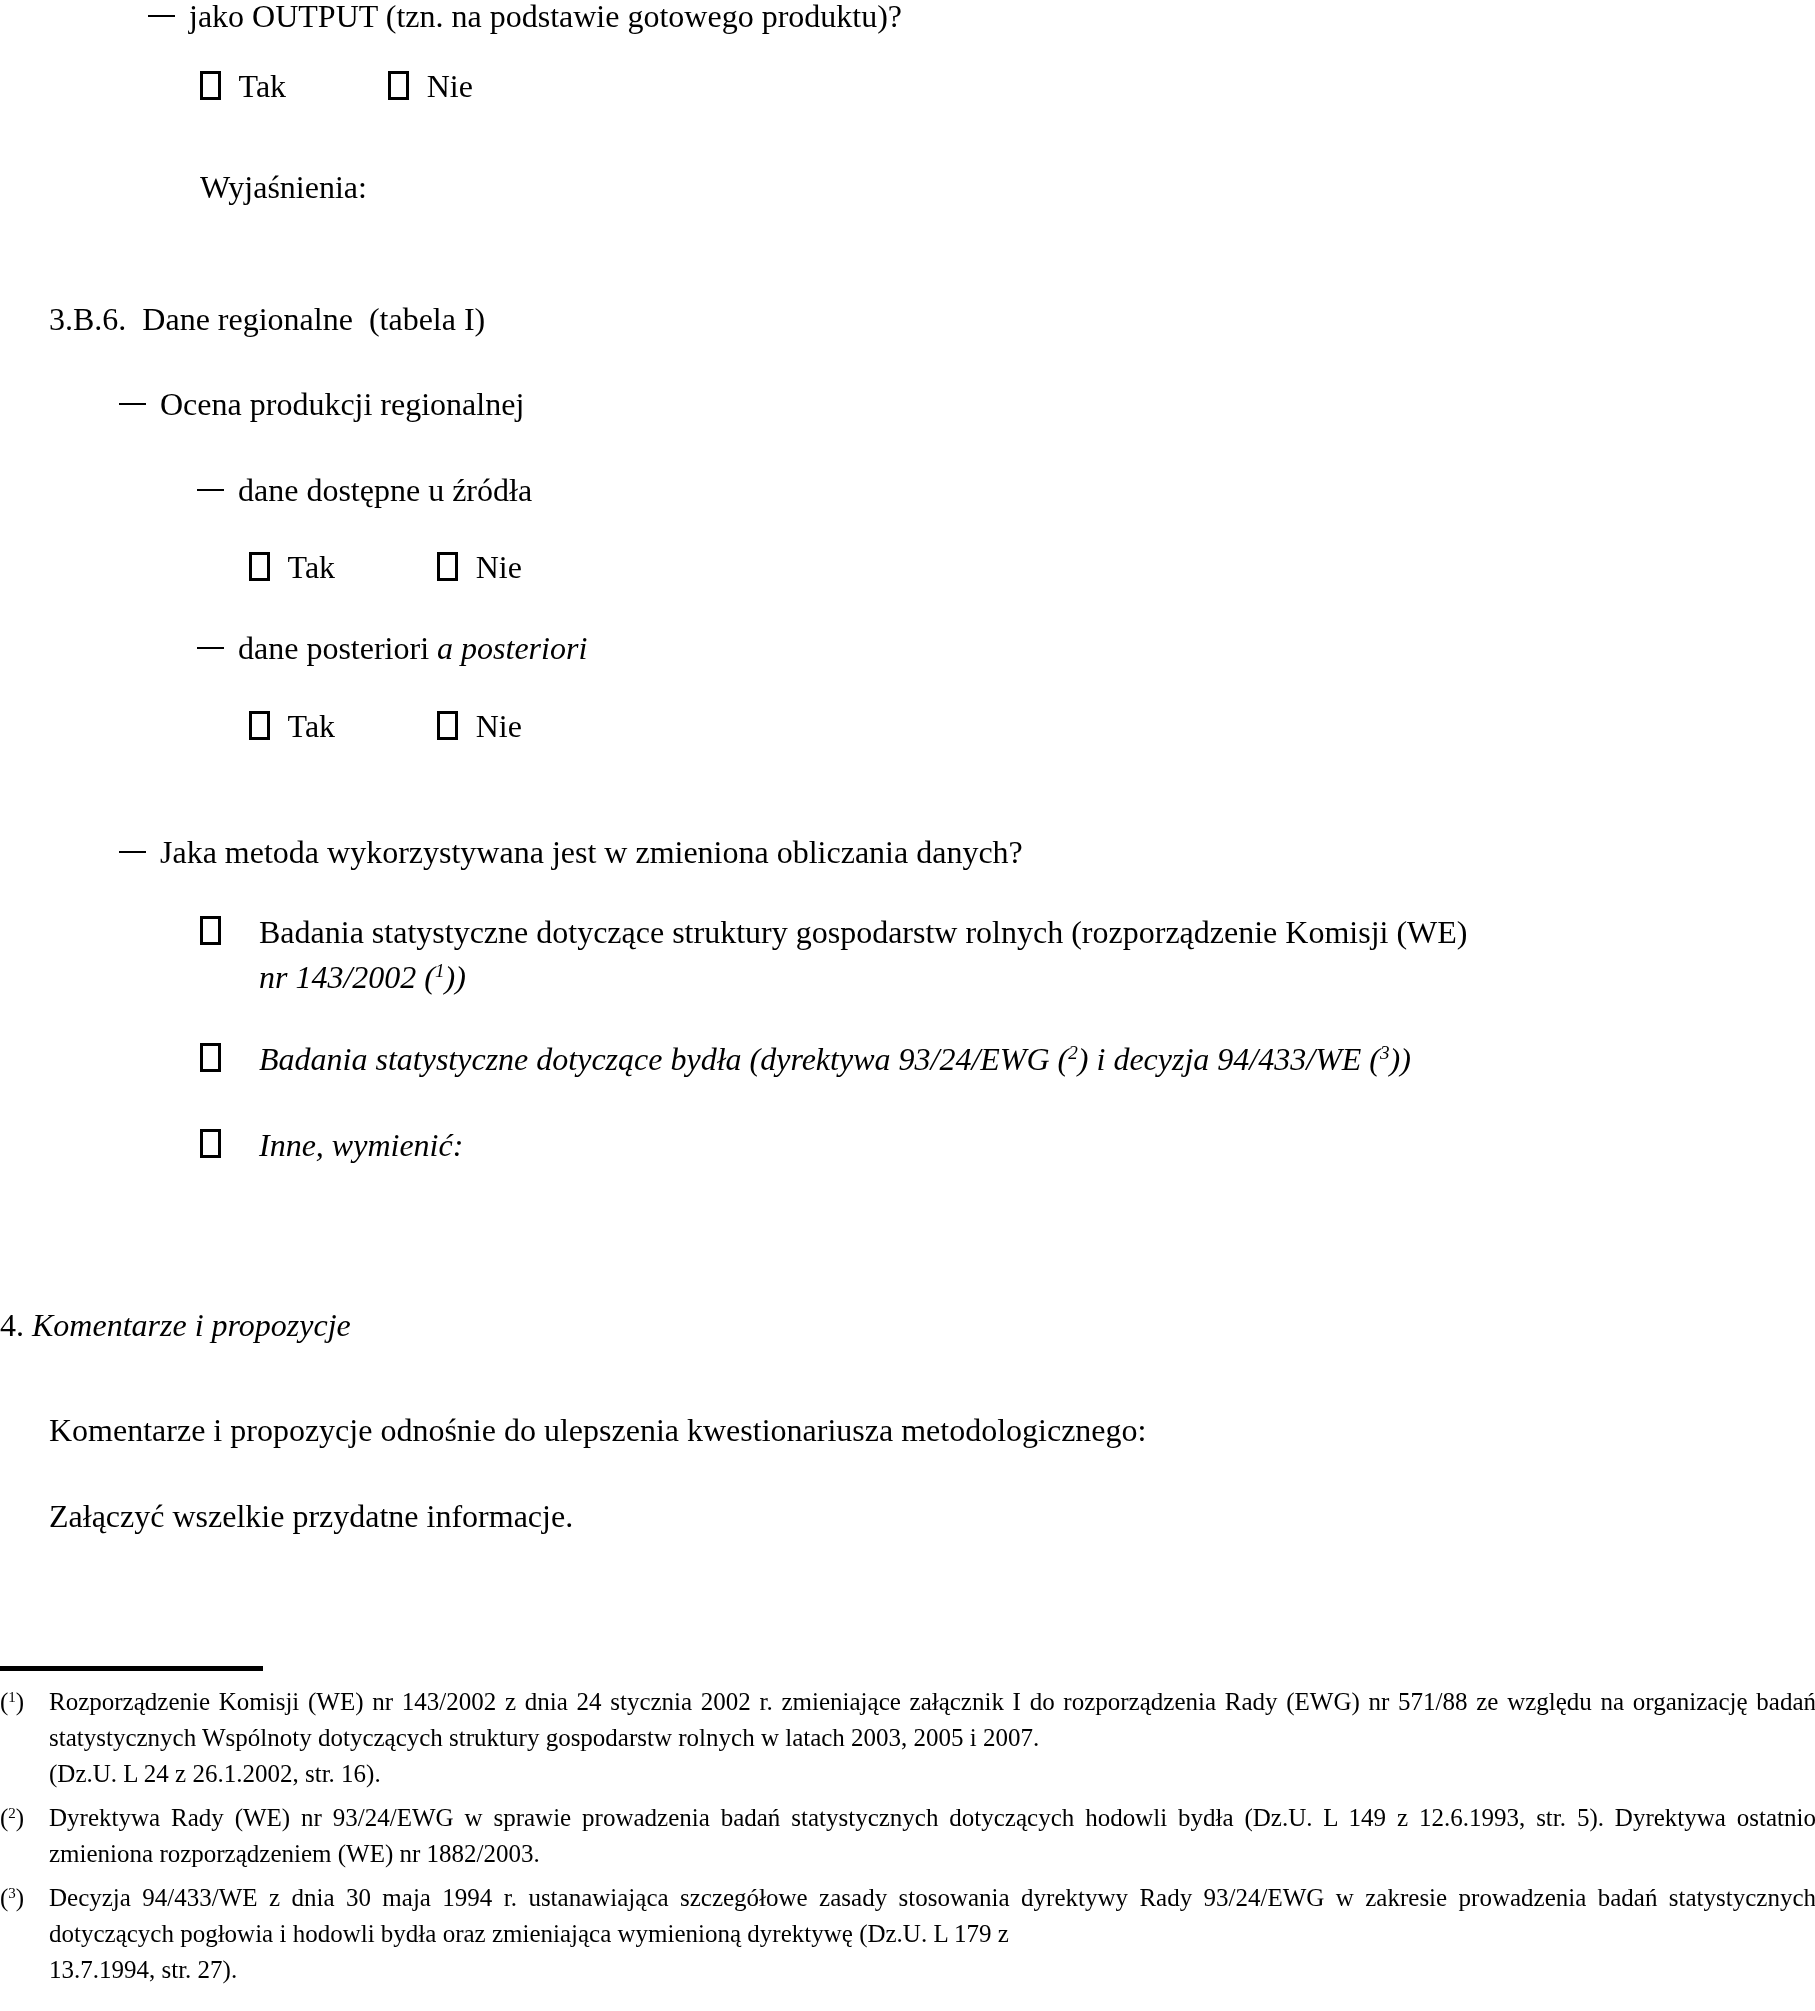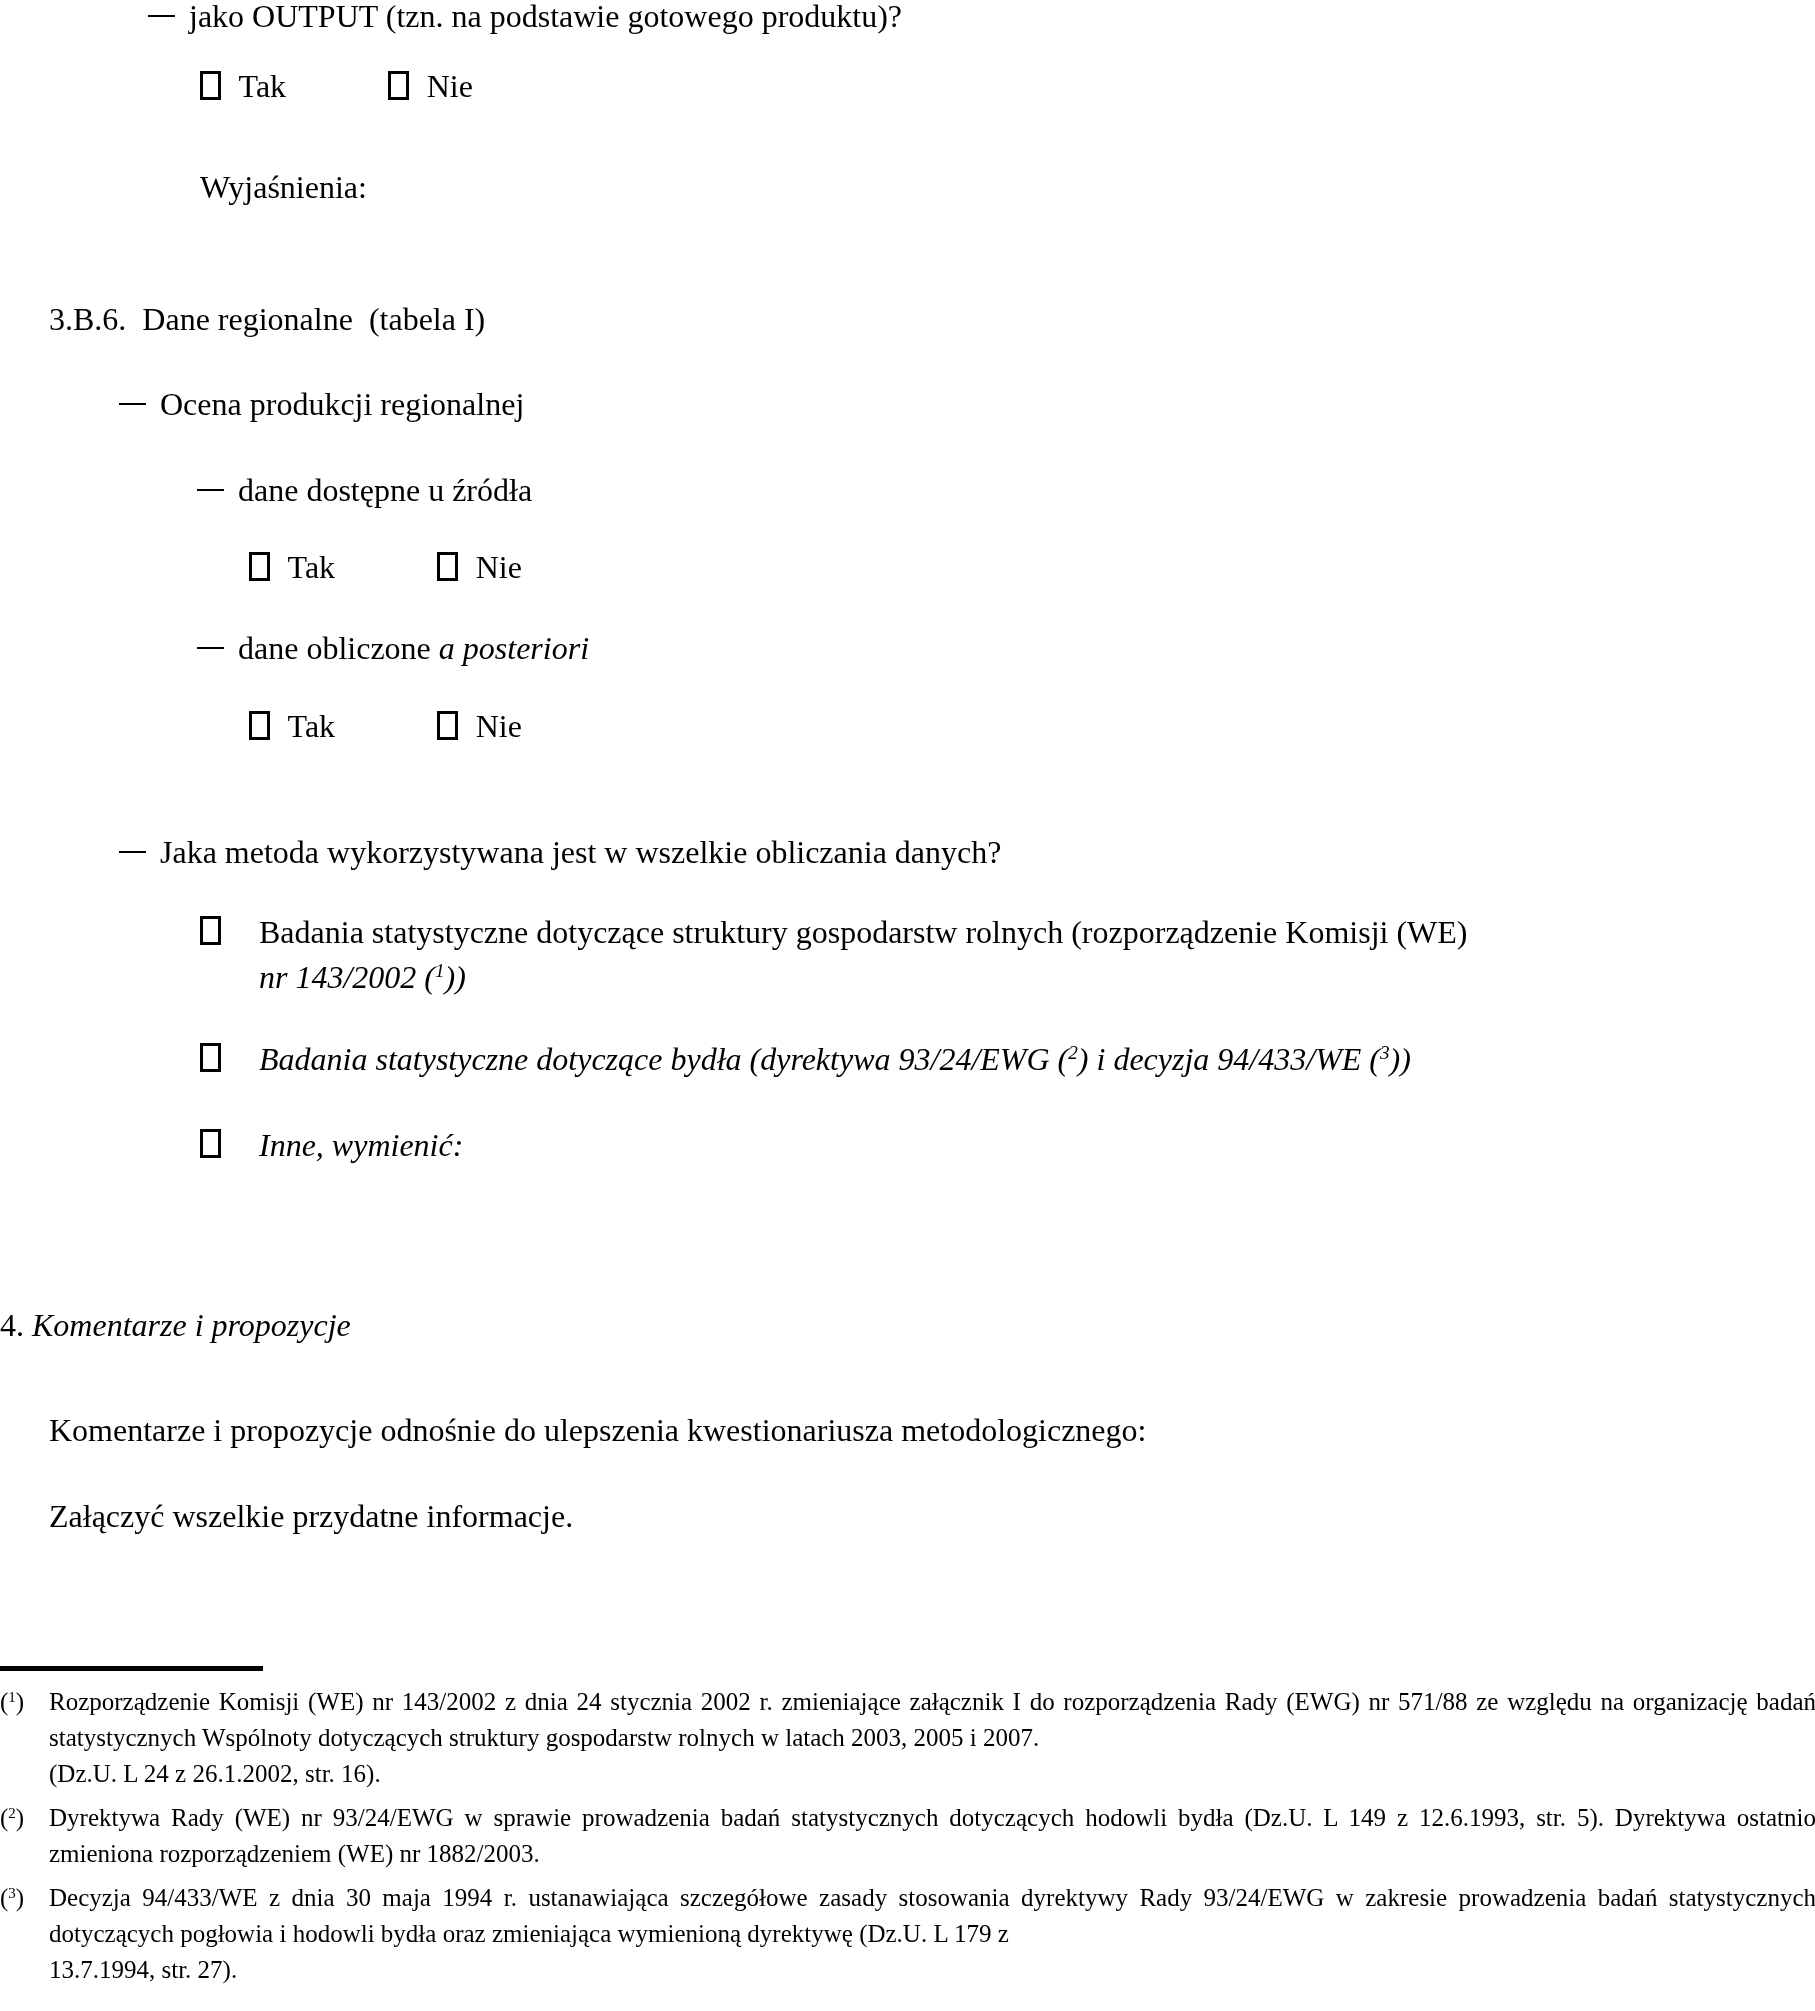--- a/index.html
+++ b/index.html
@@ -159,29 +159,29 @@
 
     <div class="row line ind-2" style="top:474px; padding-left:49px;">
       <span class="dash"><span class="dash-inner"></span></span><span>dane dostępne u źródła</span>
     </div>
 
     <div class="row line ind-3" style="top:551px; padding-left:49px;">
       <span class="cbox"></span><span class="cbox-label">Tak</span><span class="cbox-gap"></span><span class="cbox"></span><span class="cbox-label">Nie</span>
     </div>
 
     <div class="row line ind-2" style="top:632px; padding-left:49px;">
-      <span class="dash"><span class="dash-inner"></span></span><span>dane obliczone </span><span class="it">a posteriori</span>
+      <span class="dash"><span class="dash-inner"></span></span><span>dane posteriori </span><span class="it">a posteriori</span>
     </div>
 
     <div class="row line ind-3" style="top:710px; padding-left:49px;">
       <span class="cbox"></span><span class="cbox-label">Tak</span><span class="cbox-gap"></span><span class="cbox"></span><span class="cbox-label">Nie</span>
     </div>
 
     <div class="row line ind-1" style="top:836px; padding-left:49px;">
-      <span class="dash"><span class="dash-inner"></span></span><span>Jaka metoda wykorzystywana jest w wszelkie obliczania danych?</span>
+      <span class="dash"><span class="dash-inner"></span></span><span>Jaka metoda wykorzystywana jest w zmieniona obliczania danych?</span>
     </div>
 
     <div class="row" style="top:910px; left:200px; width:1560px;">
       <div class="cb-para">
         <span class="cbox"></span>
         <div>Badania statystyczne dotyczące struktury gospodarstw rolnych (rozporządzenie Komisji (WE)</div>
         <div class="last-line"><span>nr 143/2002 </span><span>(<sup>1</sup><span>))</span></span></div>
       </div>
     </div>
 

